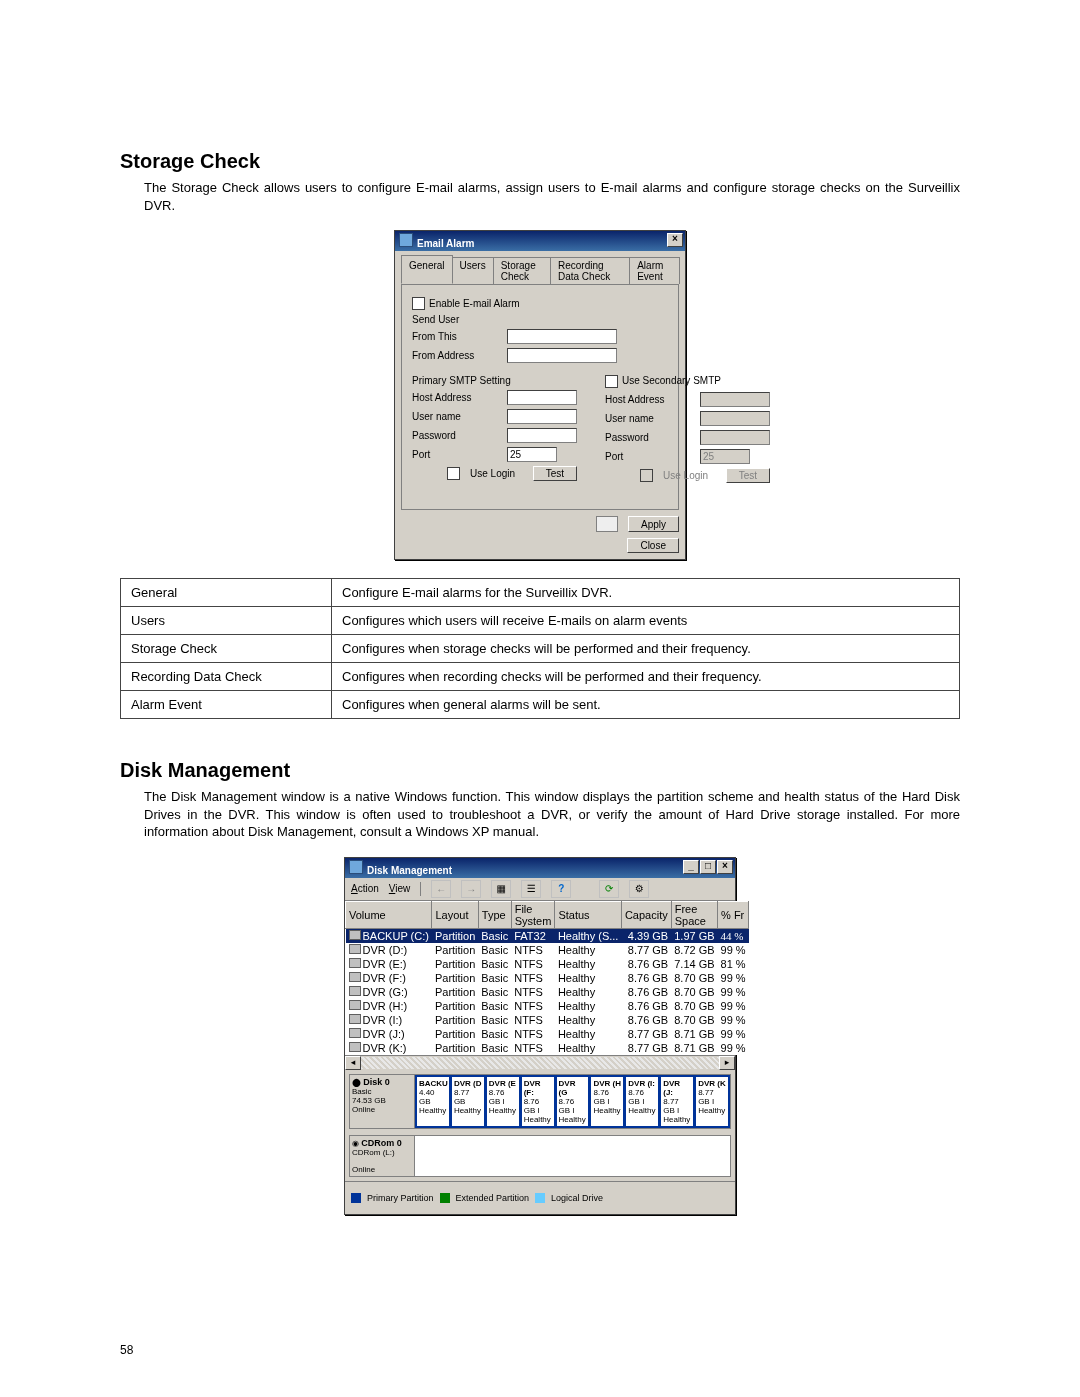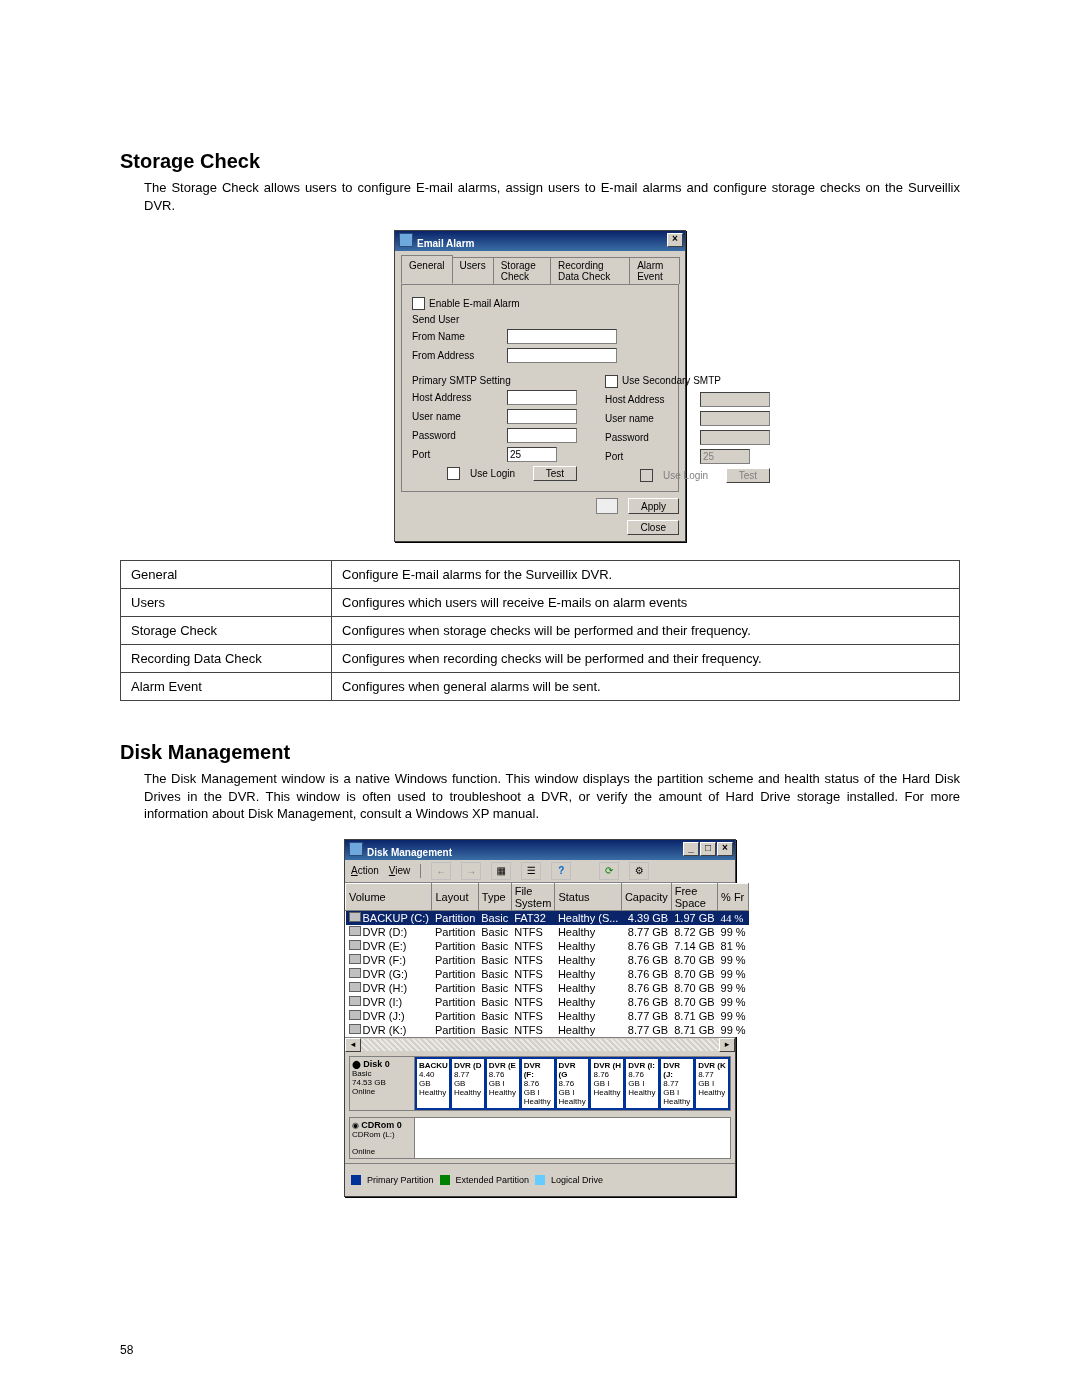--- a/index.html
+++ b/index.html
@@ -6,21 +6,21 @@
   .page{width:1080px;height:1397px;margin:0 auto;position:relative;box-sizing:border-box;padding:150px 120px 0 120px;}
   h2{font-size:20px;font-weight:bold;margin:0 0 6px 0;}
   .intro{font-size:13px;line-height:1.35;text-align:justify;margin:0 0 16px 24px;}
   .win{background:#d4d0c8;border:1px solid #404040;box-shadow:1px 1px 0 #000;font-family:Tahoma,Arial,sans-serif;font-size:10px;color:#000;}
   .titlebar{background:linear-gradient(#0a246a,#3a6ea5);color:#fff;display:flex;align-items:flex-start;justify-content:space-between;padding:2px 2px 2px 4px;font-weight:bold;}
   .titlebar .ticon{width:12px;height:12px;background:#6fa8dc;display:inline-block;margin-right:4px;border:1px solid #2a4d7a;}
   .titlebar .btn{width:14px;height:12px;background:#d4d0c8;color:#000;text-align:center;line-height:10px;border:1px solid #fff;border-right-color:#404040;border-bottom-color:#404040;font-family:Arial;font-weight:bold;font-size:10px;}
   .tabs{display:flex;margin:6px 6px 0 6px;font-size:10px;}
   .tab{padding:2px 7px;background:#d4d0c8;border:1px solid #808080;border-bottom:none;margin-right:-1px;position:relative;}
   .tab.active{background:#d4d0c8;border-bottom:1px solid #d4d0c8;z-index:2;margin-top:-2px;padding-top:4px;}
-  .panel{border:1px solid #808080;margin:0 6px 6px 6px;padding:8px 10px 4px 10px;box-sizing:border-box;}
+  .panel{border:1px solid #808080;margin:0 6px 6px 6px;padding:8px 10px 22px 10px;box-sizing:border-box;}
   .row{display:flex;align-items:center;margin:4px 0;}
   .row label{width:95px;}
   .chk{width:11px;height:11px;border:1px solid #404040;background:#fff;display:inline-block;margin-right:4px;vertical-align:middle;}
   .inp{border:1px solid #808080;border-top-color:#404040;border-left-color:#404040;background:#fff;height:15px;width:110px;box-sizing:border-box;}
   .inp.sm{width:50px;}
   .inp.dis{background:#d4d0c8;}
   .wbtn{border:1px solid #fff;border-right-color:#404040;border-bottom-color:#404040;background:#d4d0c8;padding:1px 12px;font-size:10px;}
   .cols{display:flex;gap:28px;}
   .col{flex:1;}
   .btnrow{display:flex;justify-content:flex-end;gap:6px;margin:4px 6px 6px 0;}
@@ -75,21 +75,21 @@
     </div>
     <div class="panel">
       <div class="row">
           <span class="chk"></span>
           <span>Enable E-mail Alarm</span>
         </div>
       <div class="row">
           <label>Send User</label>
         </div>
       <div class="row">
-          <label>From Name</label>
+          <label>From This</label>
           <span class="inp"></span>
         </div>
       <div class="row">
           <label>From Address</label>
           <span class="inp"></span>
         </div>
       <div style="height:8px;"></div>
       <div class="cols">
         <div class="col">
           <div>Primary SMTP Setting</div>

